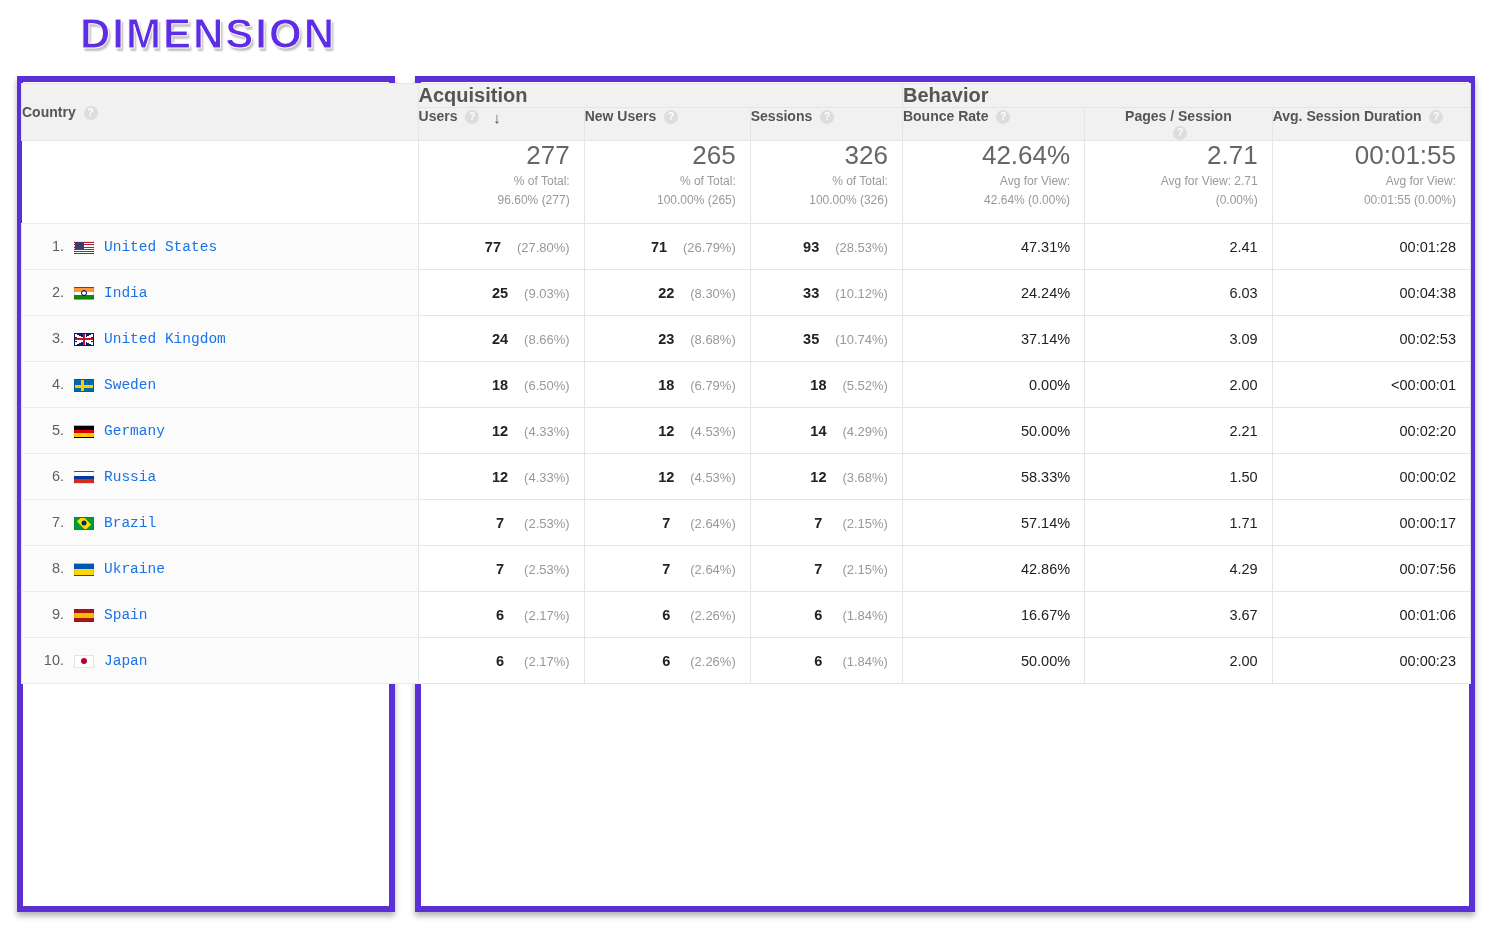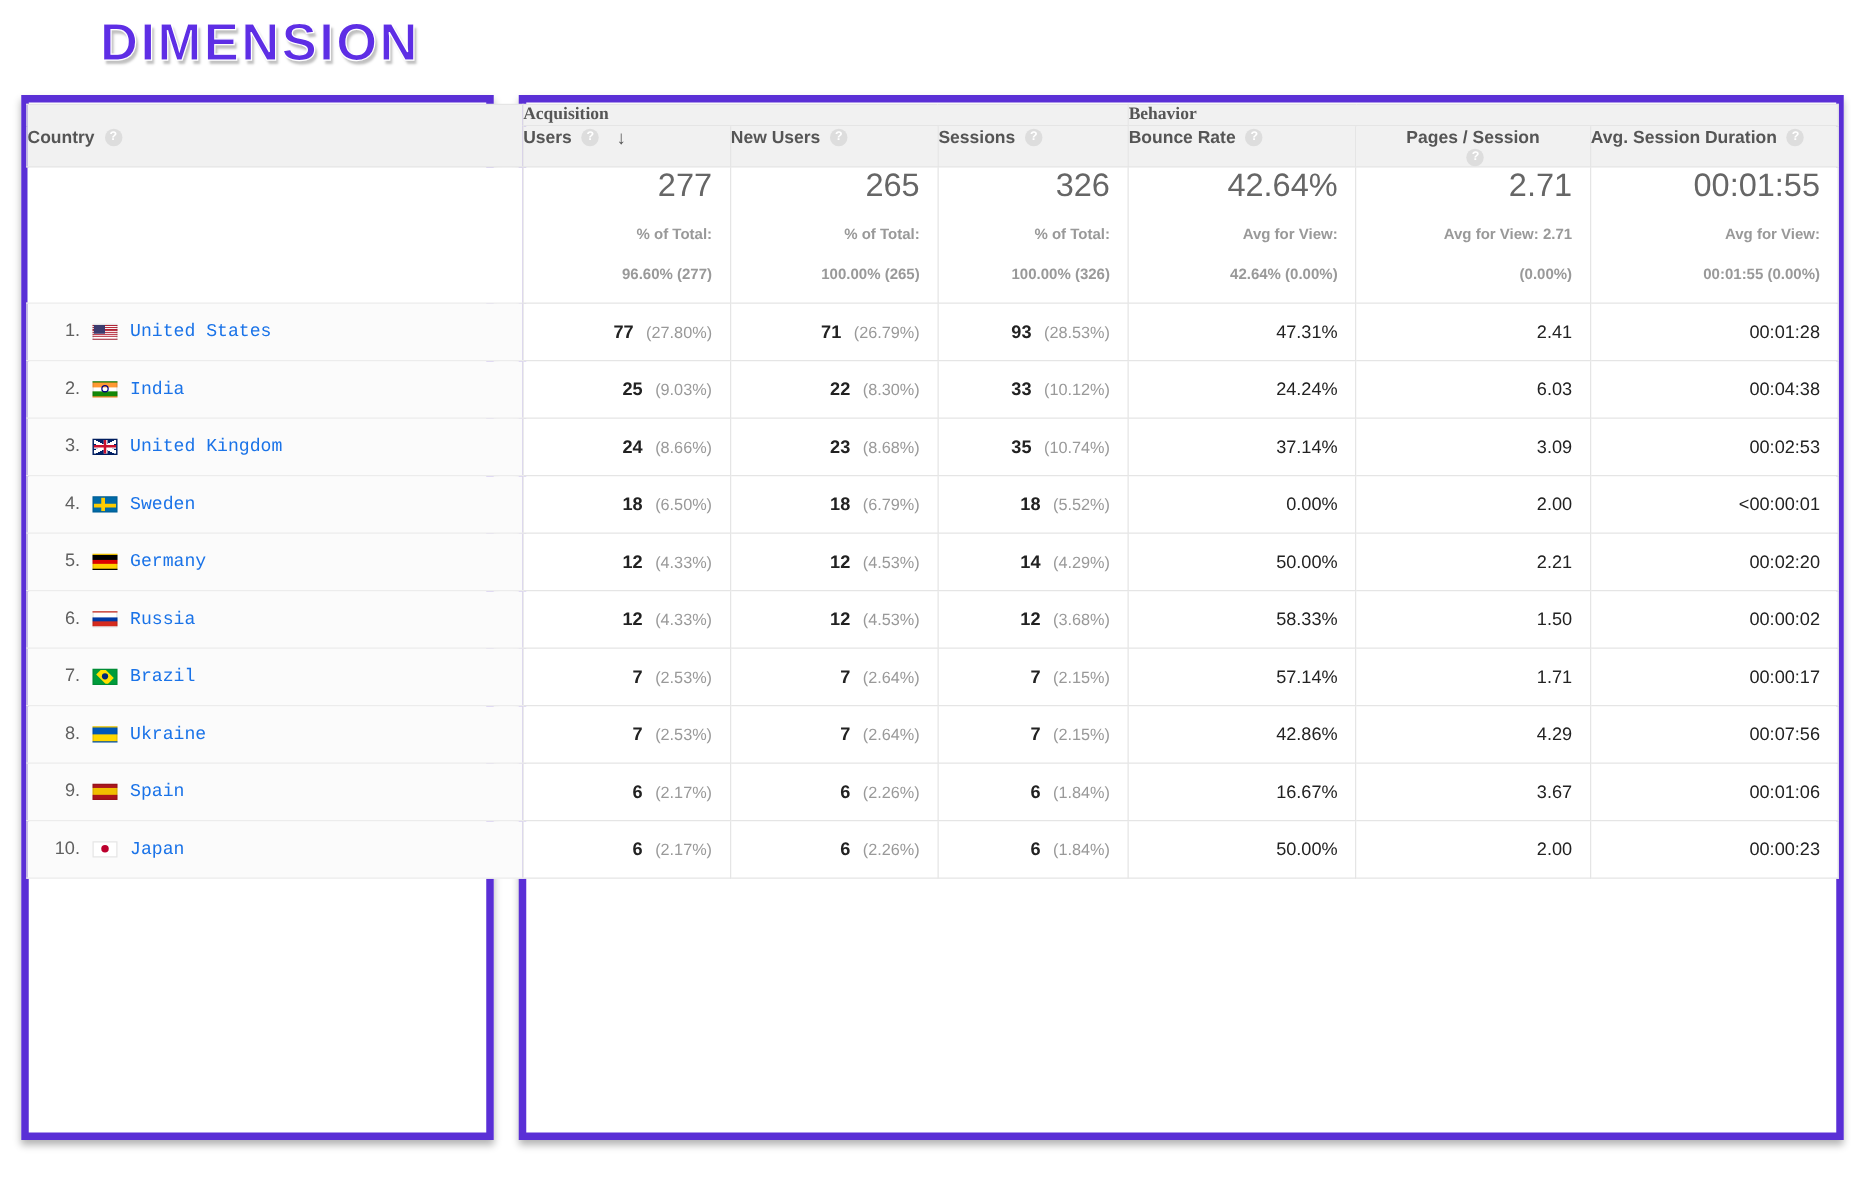--- a/index.html
+++ b/index.html
@@ -59,25 +59,24 @@
   col.c-country { width: 370px; }
   col.c-users   { width: 155px; }
   col.c-newusers{ width: 155px; }
   col.c-sessions{ width: 142px; }
   col.c-bounce  { width: 170px; }
   col.c-pps     { width: 175px; }
   col.c-avg     { width: 185px; }
 
   
   .hdr-top {
-    font-size: 14px;
+    font-size: 20px;
     padding: 12px 14px 10px;
     font-weight: 700;
     color: #555;
-    font-family: Liberation Serif, serif;
   }
   .hdr-country {
     padding: 20px 14px;
     vertical-align: middle;
   }
   .hdr-metric {
     padding: 18px 14px 22px;
     font-size: 14px;
     vertical-align: top;
   }
@@ -119,22 +118,21 @@
     font-size: 26px;
     color: #666;
     font-weight: 400;
     line-height: 1.1;
   }
   .tot-sub {
     display:block;
     font-size: 12px;
     color: #999;
     line-height: 1.3;
-    margin-top: 17px;
-    font-weight: bold;
+    margin-top: 4px;
   }
 
   
   tr.data td {
     padding: 14px 14px;
     vertical-align: middle;
     text-align: right;
     font-size: 14.5px;
     background:#fff;
   }
@@ -153,21 +151,21 @@
     display:inline-block;
     width: 20px; height: 13px;
     margin-right: 10px;
     vertical-align: middle;
     border:1px solid rgba(0,0,0,.1);
     position:relative;
     overflow:hidden;
   }
   .country-name { color: #1a73e8; cursor:pointer;font-family:Liberation Mono, monospace; }
 
-  .num .v { font-weight:700; color:#222; display:inline-block; min-width:28px; text-align:right;}
+  .num .v { font-weight:700; color:#222; display:inline-block; min-width:28px; text-align:center;}
   .num .p { color:#999; font-size:13px; margin-left:10px;text-align:right; }
   .plain { color:#222; }
 
   
   tr.data td.country-cell { border-top:1px solid #ececec; border-bottom:1px solid #ececec;}
 
   
   .flag.us { background: linear-gradient(#b22234 0 8%, #fff 8% 16%, #b22234 16% 24%, #fff 24% 32%, #b22234 32% 40%, #fff 40% 48%, #b22234 48% 56%, #fff 56% 64%, #b22234 64% 72%, #fff 72% 80%, #b22234 80% 88%, #fff 88% 100%);
   }
   .flag.us::before { content:""; position:absolute; left:0;top:0; width:9px; height:7px; background:#3c3b6e;}

